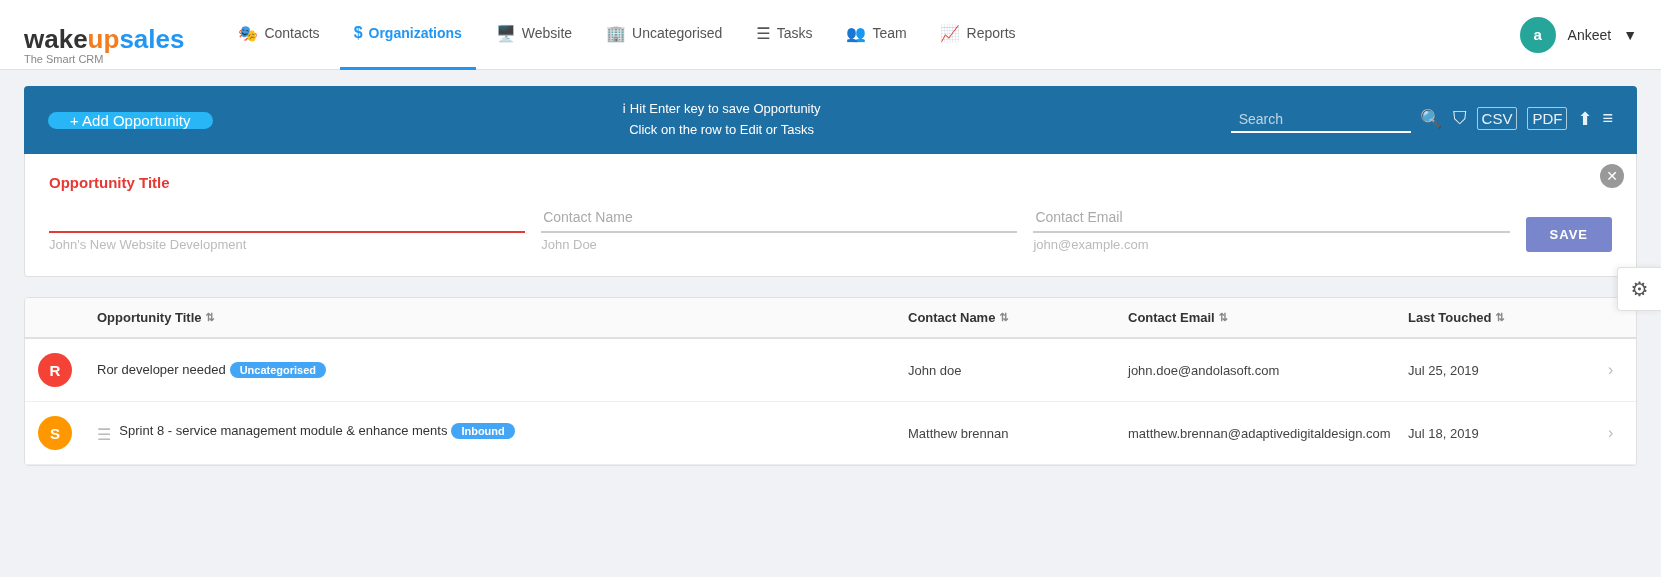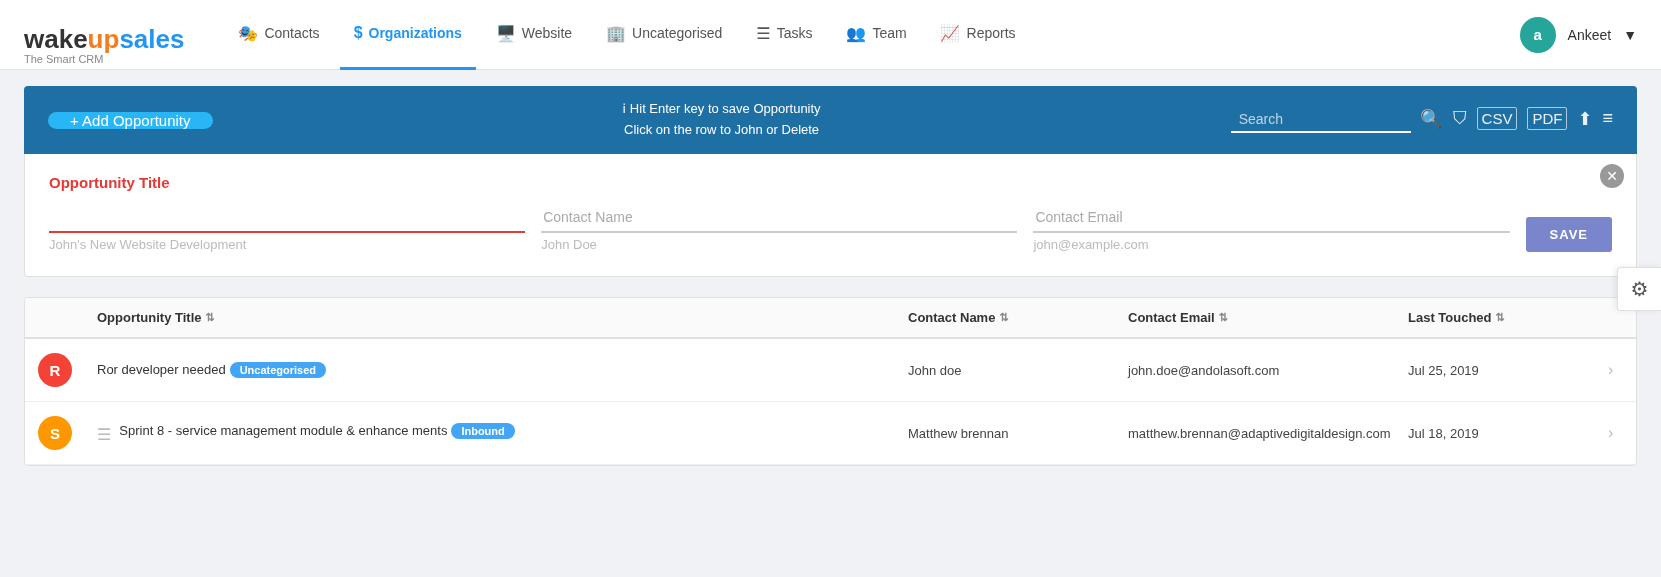--- a/index.html
+++ b/index.html
@@ -203,21 +203,21 @@
     <span style="cursor:pointer; color:#333;">▼</span>
   </div>
 </nav>
 
 <div class="main">
 
   <div class="blue-bar">
     <button class="add-opp-btn">+ Add Opportunity</button>
     <div class="bar-info">
       <div><span style="margin-right:4px;">ℹ</span>Hit Enter key to save Opportunity</div>
-      <div>Click on the row to John or Delete</div>
+      <div>Click on the row to Edit or Tasks</div>
     </div>
     <div class="bar-search">
       <input class="search-input" type="text" placeholder="Search" style="">
       <div class="bar-icons">
         <span class="bar-icon">🔍</span>
         <span class="bar-icon">⛉</span>
         <span class="bar-icon" style="font-size:15px;border:1px solid rgba(255,255,255,0.7);padding:2px 4px;border-radius:2px;">CSV</span>
         <span class="bar-icon" style="font-size:15px;border:1px solid rgba(255,255,255,0.7);padding:2px 4px;border-radius:2px;">PDF</span>
         <span class="bar-icon">⬆</span>
         <span class="bar-icon">≡</span>

